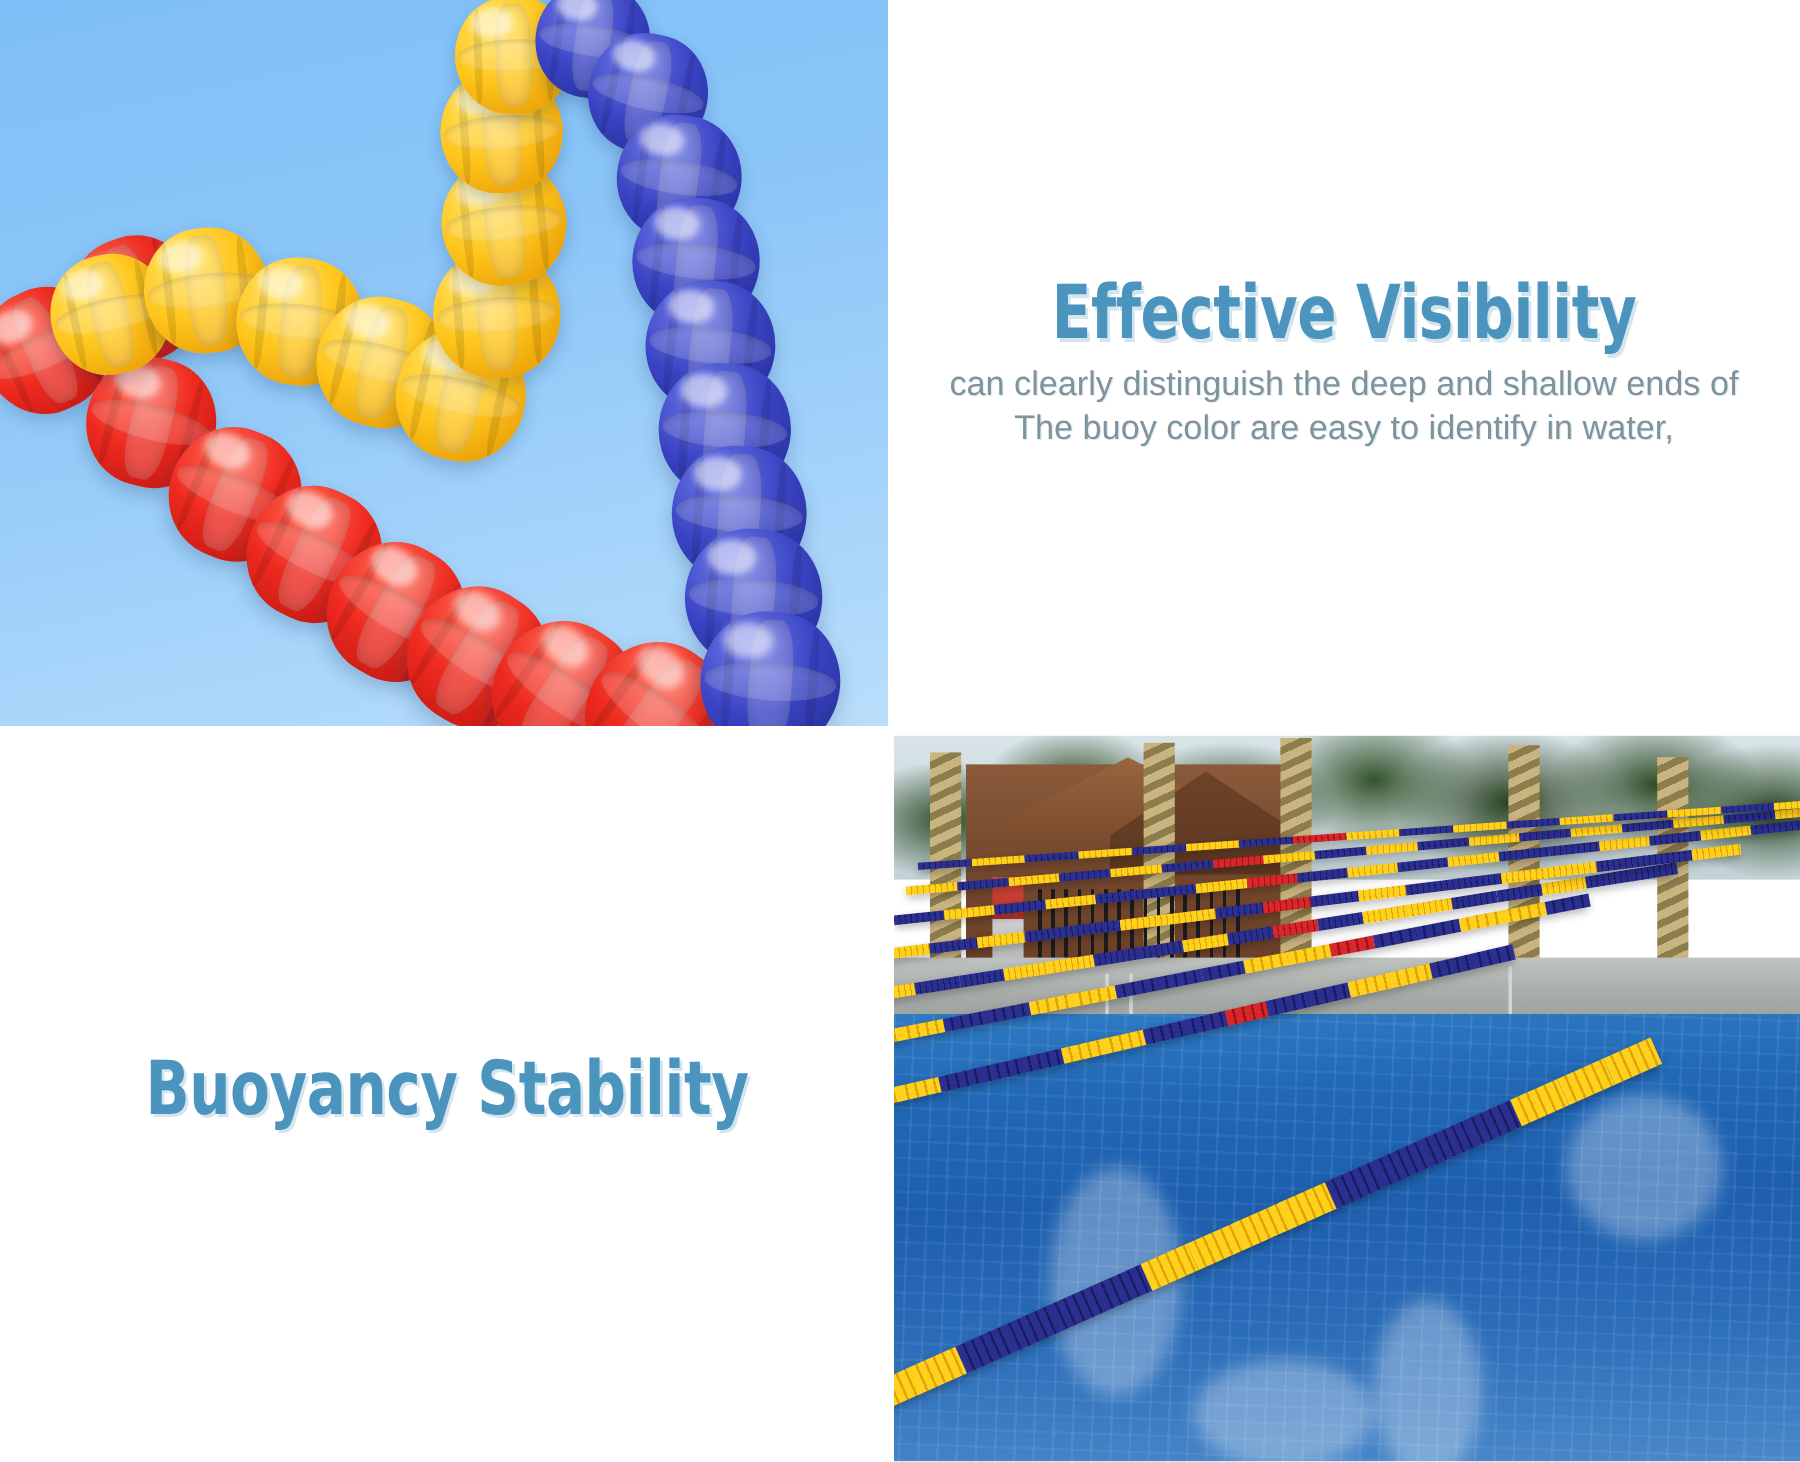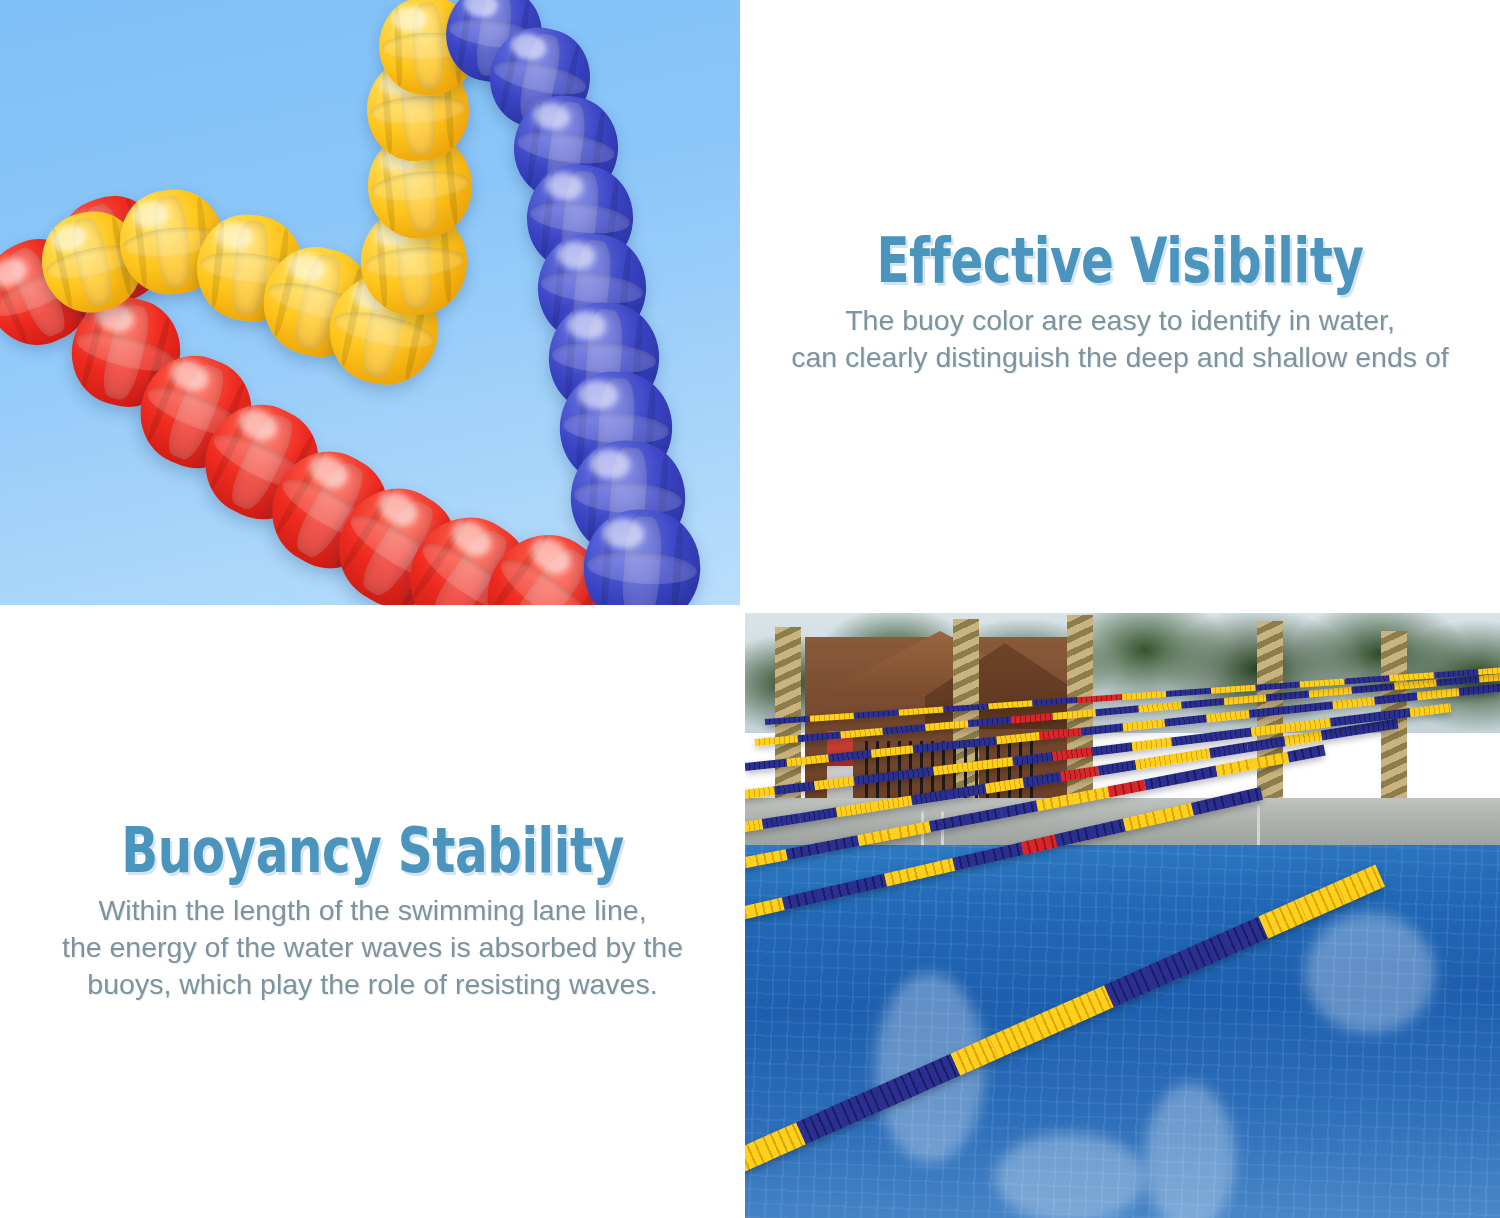--- a/index.html
+++ b/index.html
@@ -335,34 +335,29 @@
         <span class="ribR"></span>
         <span class="glint"></span>
       </div>
     </div>
 </div>
 
 <div class="quad" id="panel-visibility">
   <div class="panel-inner">
     <h2 class="feature-heading">Effective Visibility</h2>
     <p class="feature-body">
+      <span>can clearly distinguish the deep and shallow ends of</span>
       <span>The buoy color are easy to identify in water,</span>
-      <span>can clearly distinguish the deep and shallow ends of</span>
     </p>
   </div>
 </div>
 
 <div class="quad" id="panel-buoyancy">
   <div class="panel-inner">
     <h2 class="feature-heading">Buoyancy Stability</h2>
-    <p class="feature-body">
-      <span>Within the length of the swimming lane line,</span>
-      <span>the energy of the water waves is absorbed by the</span>
-      <span>buoys, which play the role of resisting waves.</span>
-    </p>
   </div>
 </div>
 
 <div class="quad" id="photo-pool">
   <div class="sky-bg"></div>
   <div class="treeline"></div>
 
   <div class="pavilion"></div>
   <div class="pavilion-roof"></div>
   <div class="pavilion-gable"></div>

